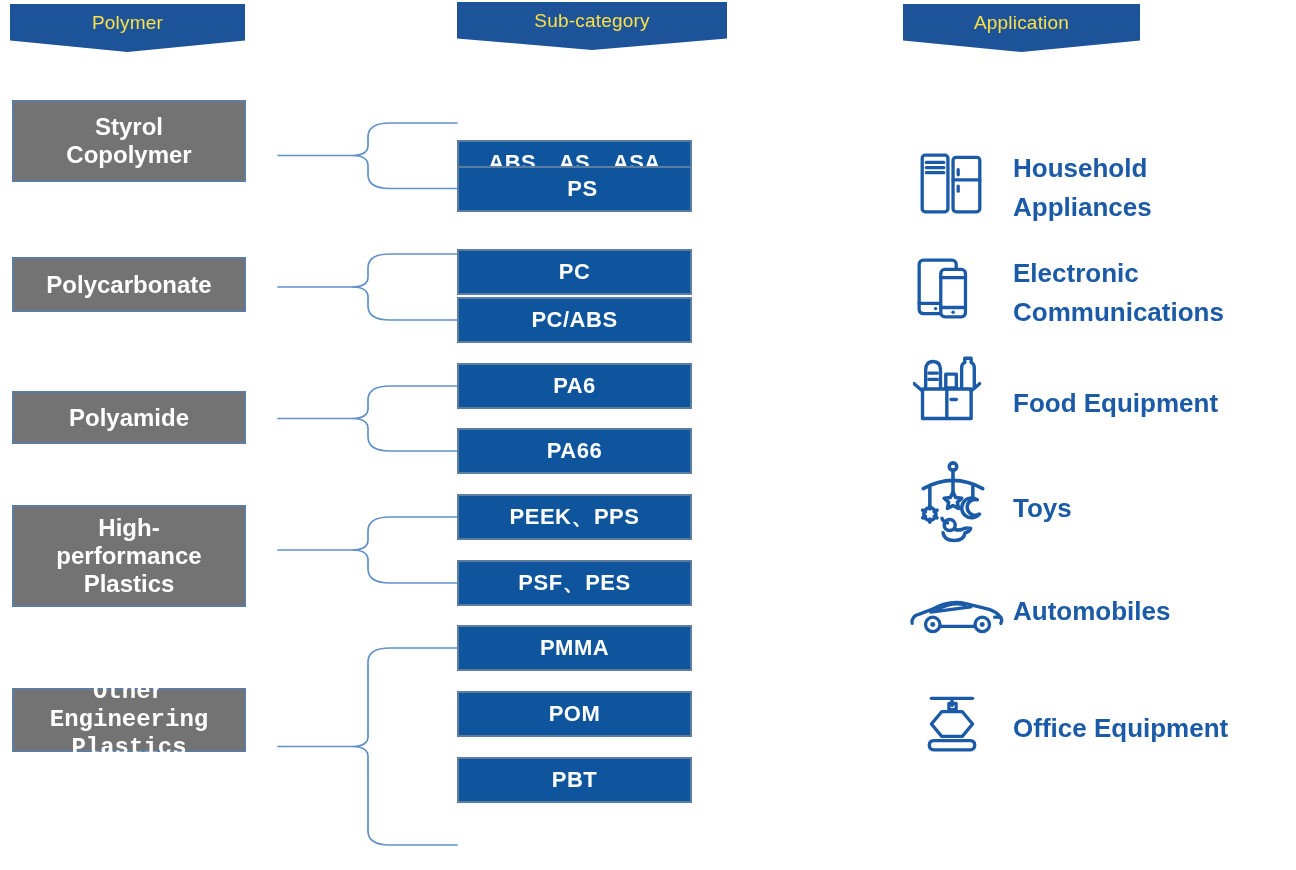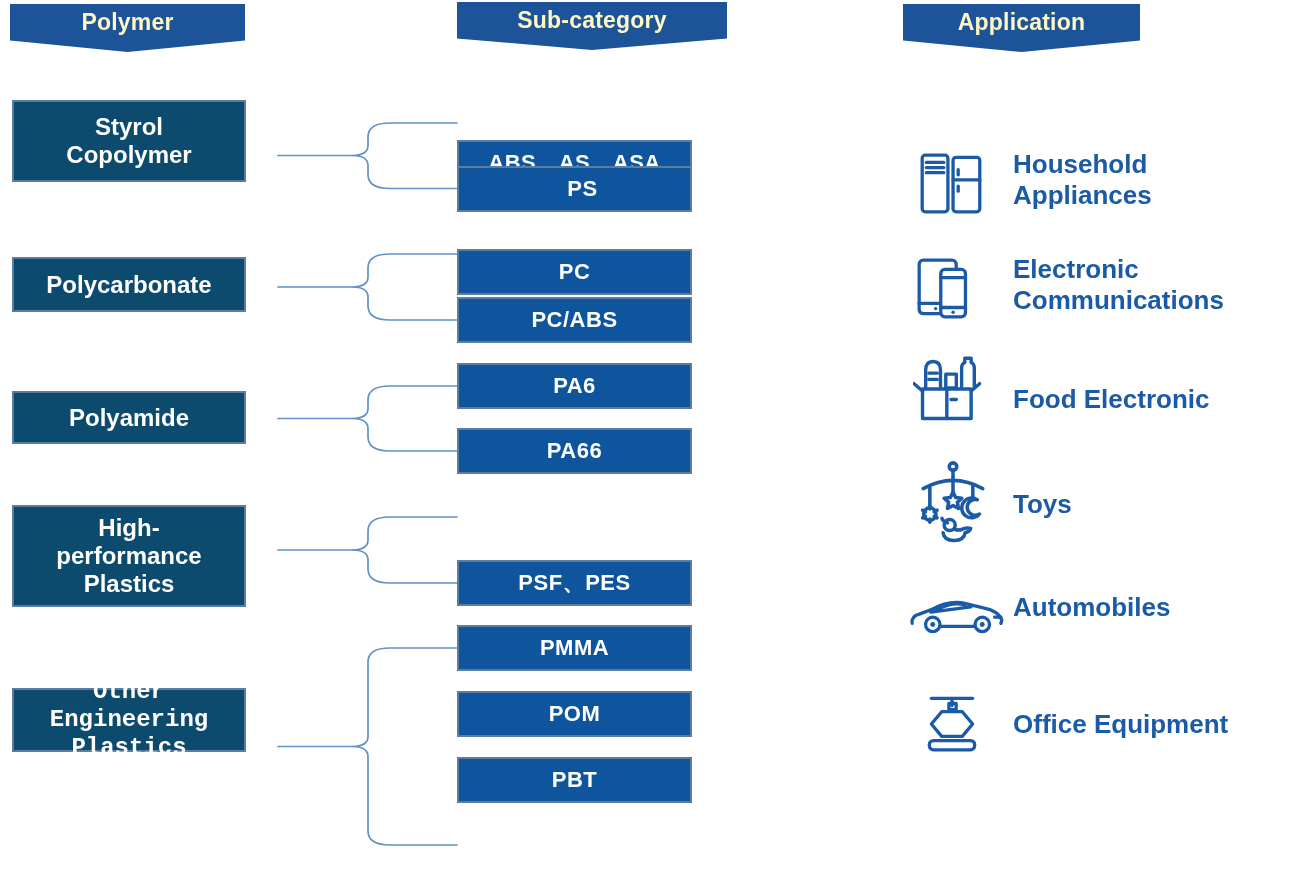--- a/index.html
+++ b/index.html
@@ -8,26 +8,26 @@
     font-family:"Liberation Sans", sans-serif;overflow:hidden;
   }
   
   .banner{
     position:absolute;height:48px;
     background:#1d5499;
     clip-path:polygon(0 0,100% 0,100% 76%,50% 100%,0 76%);
     display:flex;align-items:flex-start;justify-content:center;
   }
   .banner span{
-    color:#fef9c3;font-weight:700;font-size:23px;line-height:37px;letter-spacing:.2px;
+    color:#fde047;font-weight:400;font-size:19px;line-height:37px;letter-spacing:.2px;
   }
   
   .pbox{
     position:absolute;left:12px;width:234px;
-    background:#0c4a6e;border:2px solid #5c7da0;box-sizing:border-box;
+    background:#737373;border:2px solid #5c7da0;box-sizing:border-box;
     display:flex;align-items:center;justify-content:center;text-align:center;
   }
   .pbox span{
     color:#ffffff;font-weight:700;font-size:24px;line-height:28px;white-space:pre-line;
   }
   
   .sbox{
     position:absolute;left:457px;width:235px;height:46px;
     background:#0e559e;border:2px solid #5c7da0;box-sizing:border-box;
     display:flex;align-items:center;justify-content:center;
@@ -37,21 +37,21 @@
   .connectors{position:absolute;left:0;top:0;width:1296px;height:870px;}
   .connectors path{fill:none;stroke:#6191c8;stroke-width:1.7;stroke-linecap:round;}
   
   .appicon{position:absolute;}
   .appicon svg{display:block;}
   .appicon svg *{stroke:#1a5aa6;stroke-width:3.2;fill:none;stroke-linecap:round;stroke-linejoin:round;}
   .appicon svg .fdot{fill:#1a5aa6;stroke:none;}
   .appicon svg .mask{fill:#ffffff;}
   .applabel{
     position:absolute;left:1013px;color:#1a5aa6;font-weight:700;font-size:26px;
-    line-height:31px;white-space:pre-line;
+    line-height:39px;white-space:pre-line;
   }
 </style>
 </head>
 <body>
 
 <div class="stage">
 
   <div class="banner" style="left:10px;top:4px;width:235px;">
     <span>Polymer</span>
   </div>
@@ -107,20 +107,23 @@
   </div>
   <div class="sbox" style="top:297px;">
     <span>PC/ABS</span>
   </div>
   <div class="sbox" style="top:363px;">
     <span>PA6</span>
   </div>
   <div class="sbox" style="top:428px;">
     <span>PA66</span>
   </div>
+  <div class="sbox" style="top:494px;">
+    <span>PEEK、PPS</span>
+  </div>
   <div class="sbox" style="top:560px;">
     <span>PSF、PES</span>
   </div>
   <div class="sbox" style="top:625px;">
     <span>PMMA</span>
   </div>
   <div class="sbox" style="top:691px;">
     <span>POM</span>
   </div>
   <div class="sbox" style="top:757px;">
@@ -166,21 +169,21 @@
       <line x1="15" y1="25" x2="23" y2="25"></line>
       <rect x="31" y="20" width="10" height="13"></rect>
       <path d="M46 33 V14 Q46 10 49 9 V5 H55 V9 Q58 10 58 14 V33"></path>
       <rect x="9" y="34" width="46" height="28"></rect>
       <line x1="32" y1="34" x2="32" y2="62"></line>
       <line x1="9" y1="36" x2="1" y2="29"></line>
       <line x1="55" y1="36" x2="63" y2="29"></line>
       <line x1="36" y1="44" x2="41" y2="44"></line>
     </svg>
   </div>
-  <div class="applabel" style="top:384px;">Food Electronic</div>
+  <div class="applabel" style="top:384px;">Food Equipment</div>
 
   <div class="appicon" style="left:913px;top:460px;">
     <svg width="80" height="86" viewBox="0 0 72 78">
       <circle cx="36" cy="6" r="3.4"></circle>
       <line x1="36" y1="9" x2="36" y2="15"></line>
       <path d="M9 26 Q36 11 63 26"></path>
       <line x1="15" y1="24" x2="15" y2="42"></line>
       <line x1="36" y1="16" x2="36" y2="29"></line>
       <line x1="54" y1="24" x2="54" y2="34"></line>
       <path d="M36 29 L38.4 34 L44 34.6 L40 38.4 L41 44 L36 41.2 L31 44 L32 38.4 L28 34.6 L33.6 34 Z"></path>

